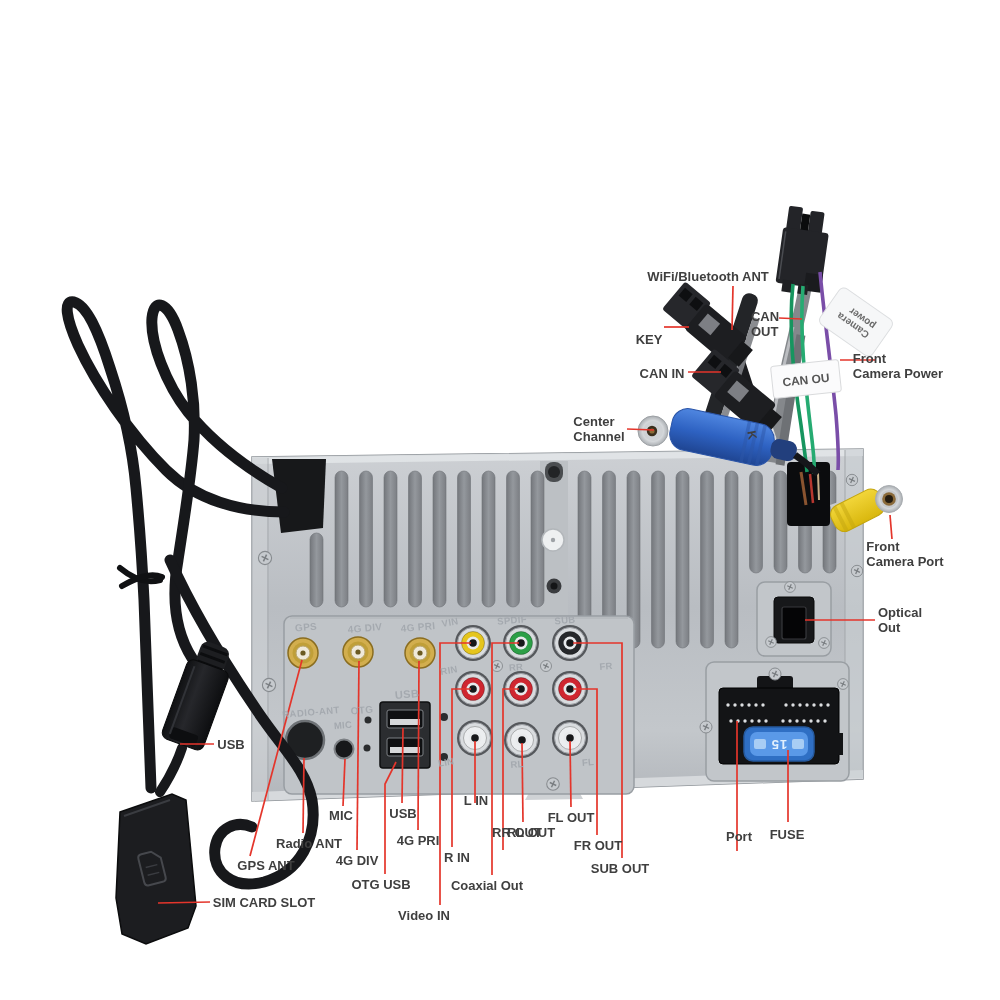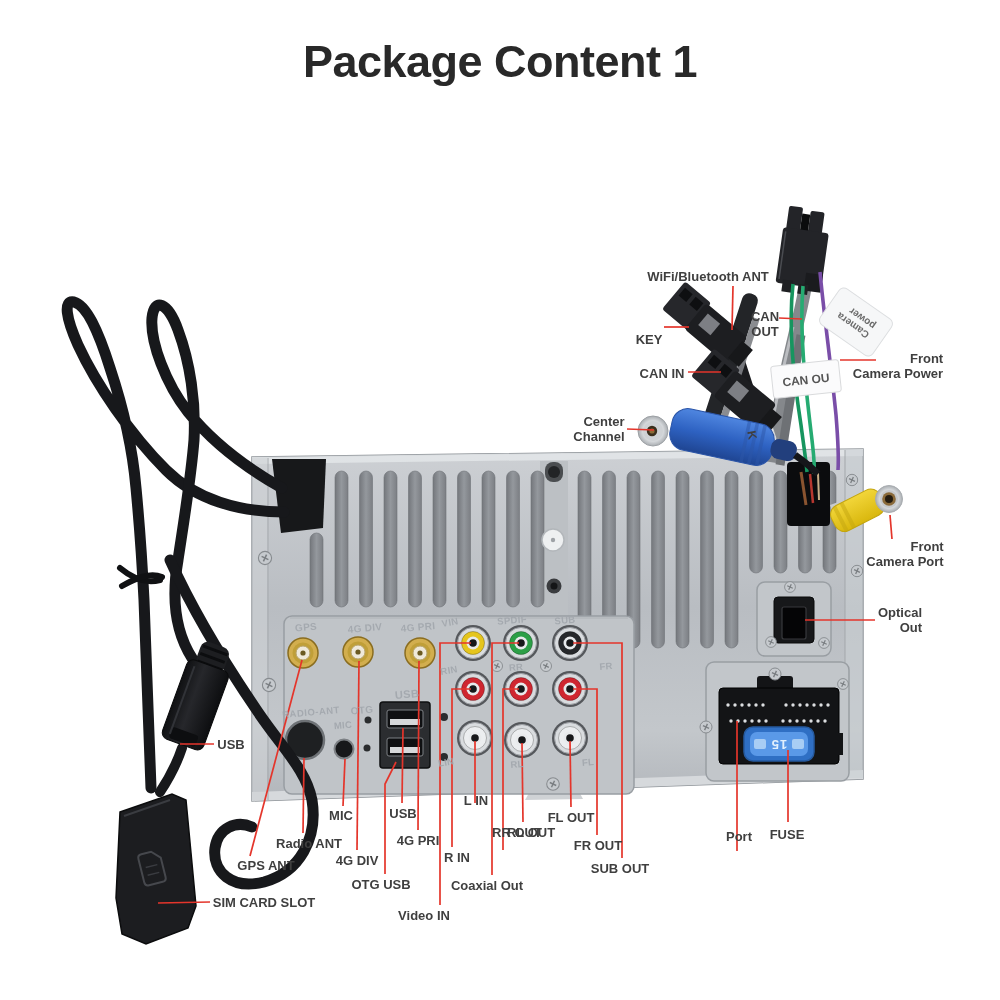--- a/index.html
+++ b/index.html
@@ -2,22 +2,22 @@
 <html><head>
 <meta charset="utf-8">
 <style>
   html,body{margin:0;padding:0;background:#fff;}
   #stage{position:relative;width:1000px;height:1000px;background:#fff;overflow:hidden;
          font-family:"Liberation Sans","DejaVu Sans",sans-serif;}
   #gfx{position:absolute;left:0;top:0;}
   .title{position:absolute;left:0;top:36px;width:100%;text-align:center;
          font-size:45px;font-weight:bold;letter-spacing:-.5px;color:#292929;}
   .lbl{position:absolute;transform:translate(-50%,-50%);font-size:13px;font-weight:bold;
-       color:#3f3f3f;white-space:pre-line;text-align:right;line-height:15px;}
-  .ta-l{text-align:center;}
+       color:#3f3f3f;white-space:pre-line;text-align:left;line-height:15px;}
+  .ta-l{text-align:left;}
   .prt{position:absolute;transform:translate(-50%,-50%) rotate(-5deg);font-size:10px;font-weight:bold;
        color:#a2a7ad;white-space:nowrap;letter-spacing:.3px;opacity:.9;}
   .tag{position:absolute;transform:translate(-50%,-50%);font-weight:bold;color:#555;white-space:pre-line;}
 </style>
 </head>
 <body>
 
 <div id="stage">
 
 <svg id="gfx" width="1000" height="1000" viewBox="0 0 1000 1000">
@@ -346,21 +346,20 @@
     <path d="M475,741 L475,803"></path>
     <path d="M519,643 L492,643 L492,875"></path>
     <path d="M519,689 L503,689 L503,850"></path>
     <path d="M522,743 L523,822"></path>
     <path d="M570,741 L571,807"></path>
     <path d="M573,689 L597,689 L597,835"></path>
     <path d="M573,643 L622,643 L622,858"></path>
   </g>
 </svg>
 
-  <div class="title">Package Content 1</div>
 
   <div class="lbl" style="left:708px;top:276px">WiFi/Bluetooth ANT</div>
   <div class="lbl" style="left:649px;top:339px">KEY</div>
   <div class="lbl ta-l" style="left:765px;top:324px">CAN
 OUT</div>
   <div class="lbl" style="left:662px;top:373px">CAN IN</div>
   <div class="lbl" style="left:898px;top:366px">Front
 Camera Power</div>
   <div class="lbl" style="left:599px;top:429px">Center
 Channel</div>

